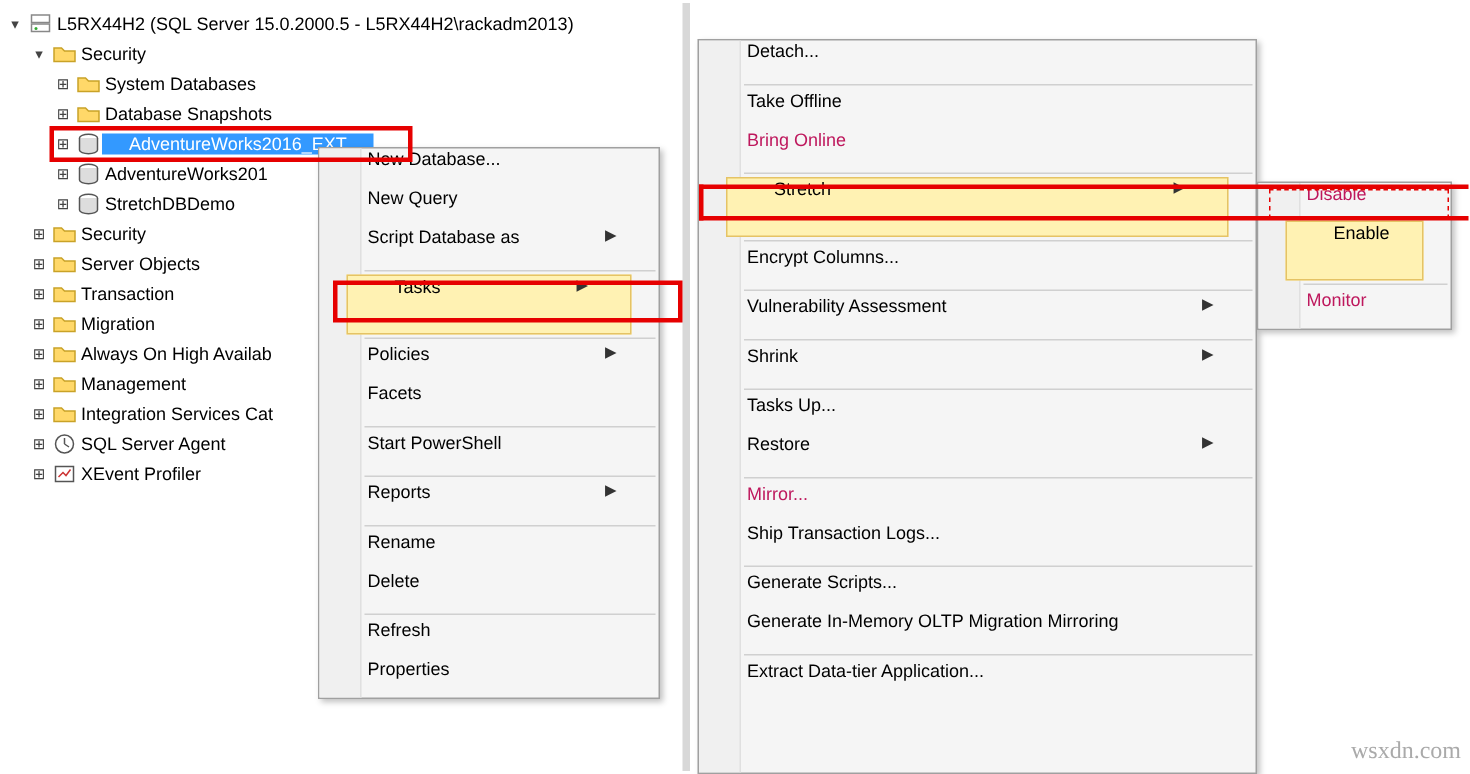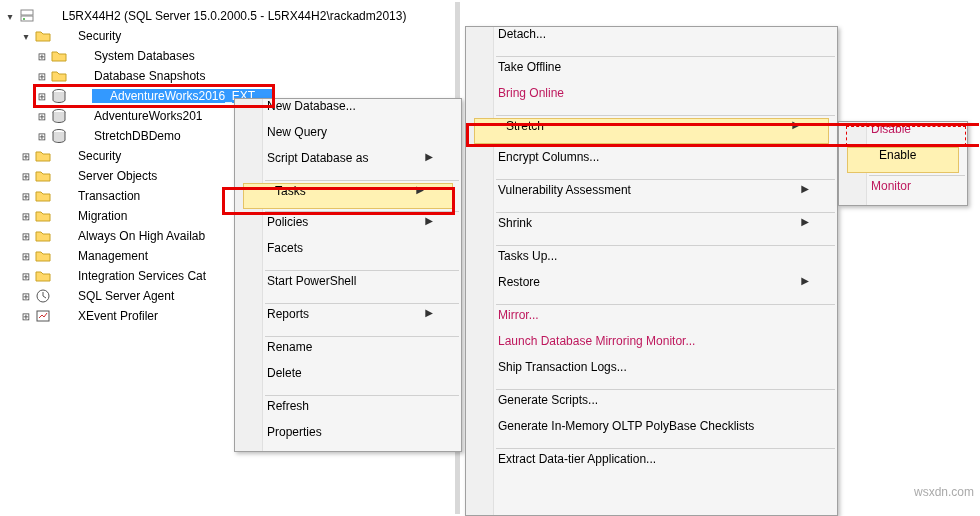--- a/index.html
+++ b/index.html
@@ -4,37 +4,37 @@
 <style>
   * { margin: 0; padding: 0; box-sizing: border-box; font-family: "Segoe UI", Tahoma, sans-serif; font-size: 12px; }
   body { background: #fff; width: 980px; height: 516px; overflow: hidden; position: relative; }
 
   
   .tree { position: absolute; left: 0; top: 2px; width: 460px; border-right: 5px solid #d8d8d8; height: 512px; padding: 4px 0 0 2px; user-select: none; color:#000 }
   .node { display: flex; align-items: center; height: 20px; white-space: nowrap; }
   .pad { display:inline-block; }
   .exp { width: 16px; height: 16px; display: inline-flex; align-items: center; justify-content: center; color:#444; font-size:10px;}
   .ic { width: 18px; height: 16px; display: inline-flex; align-items: center; justify-content: center; }
-  .lbl { padding-left: 2px; margin-left: 24px; }
+  .lbl { padding-left: 2px; }
   .sel { background: #3399ff; color:#fff; padding:0 18px;}
   .redbox-db { position:absolute; left:33px; top:84px; width:242px; height:24px; border:3px solid #e60000; pointer-events:none;}
   .redbox-tasks { position:absolute; left:222px; top:187px; width:233px; height:28px; border:3px solid #e60000; pointer-events:none;}
   .redbox-stretch { position:absolute; left:466px; top:123px; width:513px; height:24px; border:3px solid #e60000; pointer-events:none; border-right:none;}
   .redline-enable { position:absolute; left:846px; top:126px; width:120px; height:20px; border:1px dashed #e60000; pointer-events:none;}
 
   
   .menu { position: absolute; background: #f5f5f5; border: 1px solid #a0a0a0; box-shadow: 2px 2px 4px rgba(0,0,0,.25); }
   .mitem { display:flex; align-items:flex-start; height: 26px; padding: 0 28px 0 32px; cursor: default; color:#000; }
   .mitem.disabled { color:#be185d; }
-  .mitem.sel-hi { background: #fff2b3; border:1px solid #e5c365; height:26px; margin:-1px 8px; padding-left:31px}
+  .mitem.sel-hi { background: #fff2b3; border:1px solid #e5c365; height:40px; margin:-1px 18px; padding-left:31px}
   .mitem .arrow { margin-left:auto; font-size:10px; color:#333;}
   .sep { height:1px; background:#d0d0d0; margin:3px 2px 3px 30px; }
   .menu .gutter{position:absolute;left:0;top:0;bottom:0;width:28px;border-right:1px solid #e0e0e0;background:#f0f0f0;}
   .menu .items{position:relative;}
-  .watermark{position:absolute; right:6px; bottom:17px; font-size:12px; color:#aaa;}
+  .watermark{position:absolute; right:6px; bottom:6px; font-size:16px; color:#aaa;font-family:Liberation Serif, serif;}
 
   svg { display:block; }
 </style>
 </head>
 <body>
 
 <div class="tree">
   <div class="node">
     <span class="exp">▾</span>
     <span class="ic">
@@ -196,21 +196,21 @@
     <span class="ic">
         <svg width="16" height="16">
           <rect x="2" y="3" width="12" height="10" fill="#fff" stroke="#555"></rect>
           <path d="M4 10l3-3 2 2 3-4" fill="none" stroke="#c33"></path>
         </svg>
       </span>
     <span class="lbl">XEvent Profiler</span>
   </div>
 </div>
 
-<div class="menu" style="left:234px; top:98px; width:228px;">
+<div class="menu" style="left:212px; top:98px; width:228px;">
   <div class="gutter"></div>
   <div class="items">
     <div class="mitem">
         <span>New Database...</span>
       </div>
     <div class="mitem">
         <span>New Query</span>
       </div>
     <div class="mitem">
         <span>Script Database as</span>
@@ -292,32 +292,29 @@
         <span>Tasks Up...</span>
       </div>
     <div class="mitem">
         <span>Restore</span>
         <span class="arrow">▶</span>
       </div>
     <div class="sep"></div>
     <div class="mitem disabled">
         <span>Mirror...</span>
       </div>
-    <div class="mitem disabled">
-        <span>Launch Database Mirroring Monitor...</span>
-      </div>
     <div class="mitem">
         <span>Ship Transaction Logs...</span>
       </div>
     <div class="sep"></div>
     <div class="mitem">
         <span>Generate Scripts...</span>
       </div>
     <div class="mitem">
-        <span>Generate In-Memory OLTP PolyBase Checklists</span>
+        <span>Generate In-Memory OLTP Migration Mirroring</span>
       </div>
     <div class="sep"></div>
     <div class="mitem">
         <span>Extract Data-tier Application...</span>
       </div>
   </div>
 </div>
 
 <div class="menu" style="left:838px; top:121px; width:130px;">
   <div class="gutter"></div>

